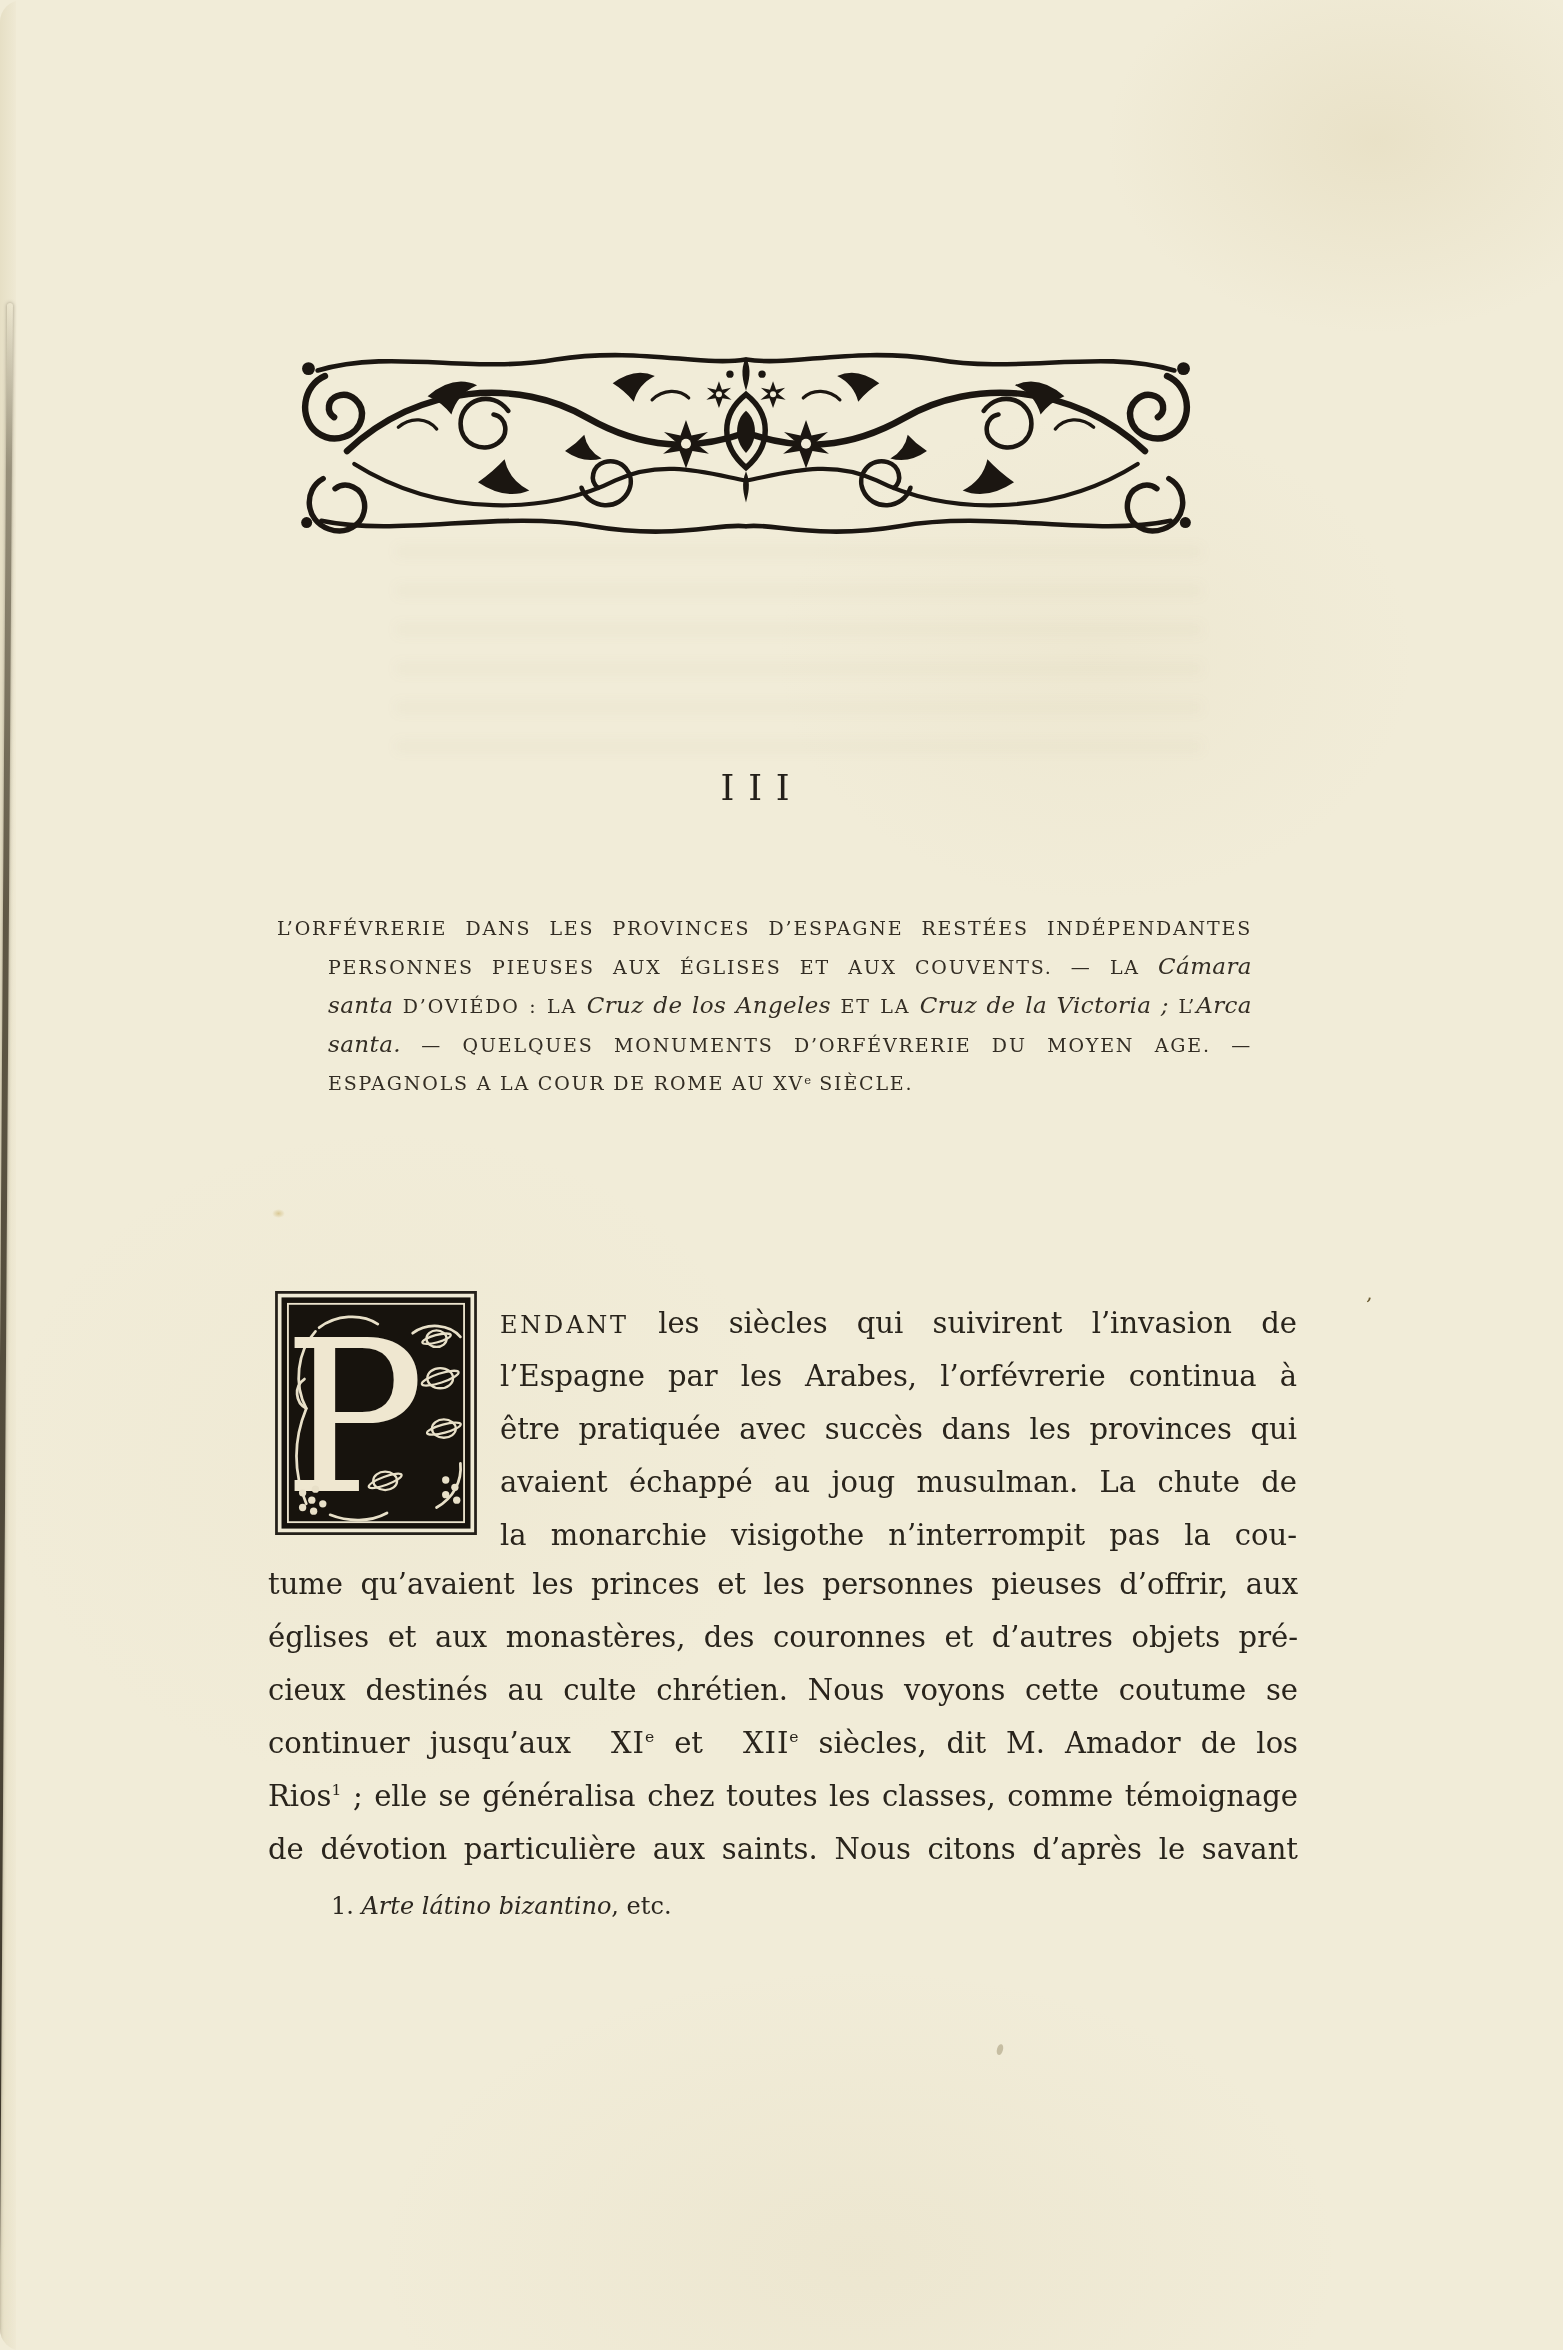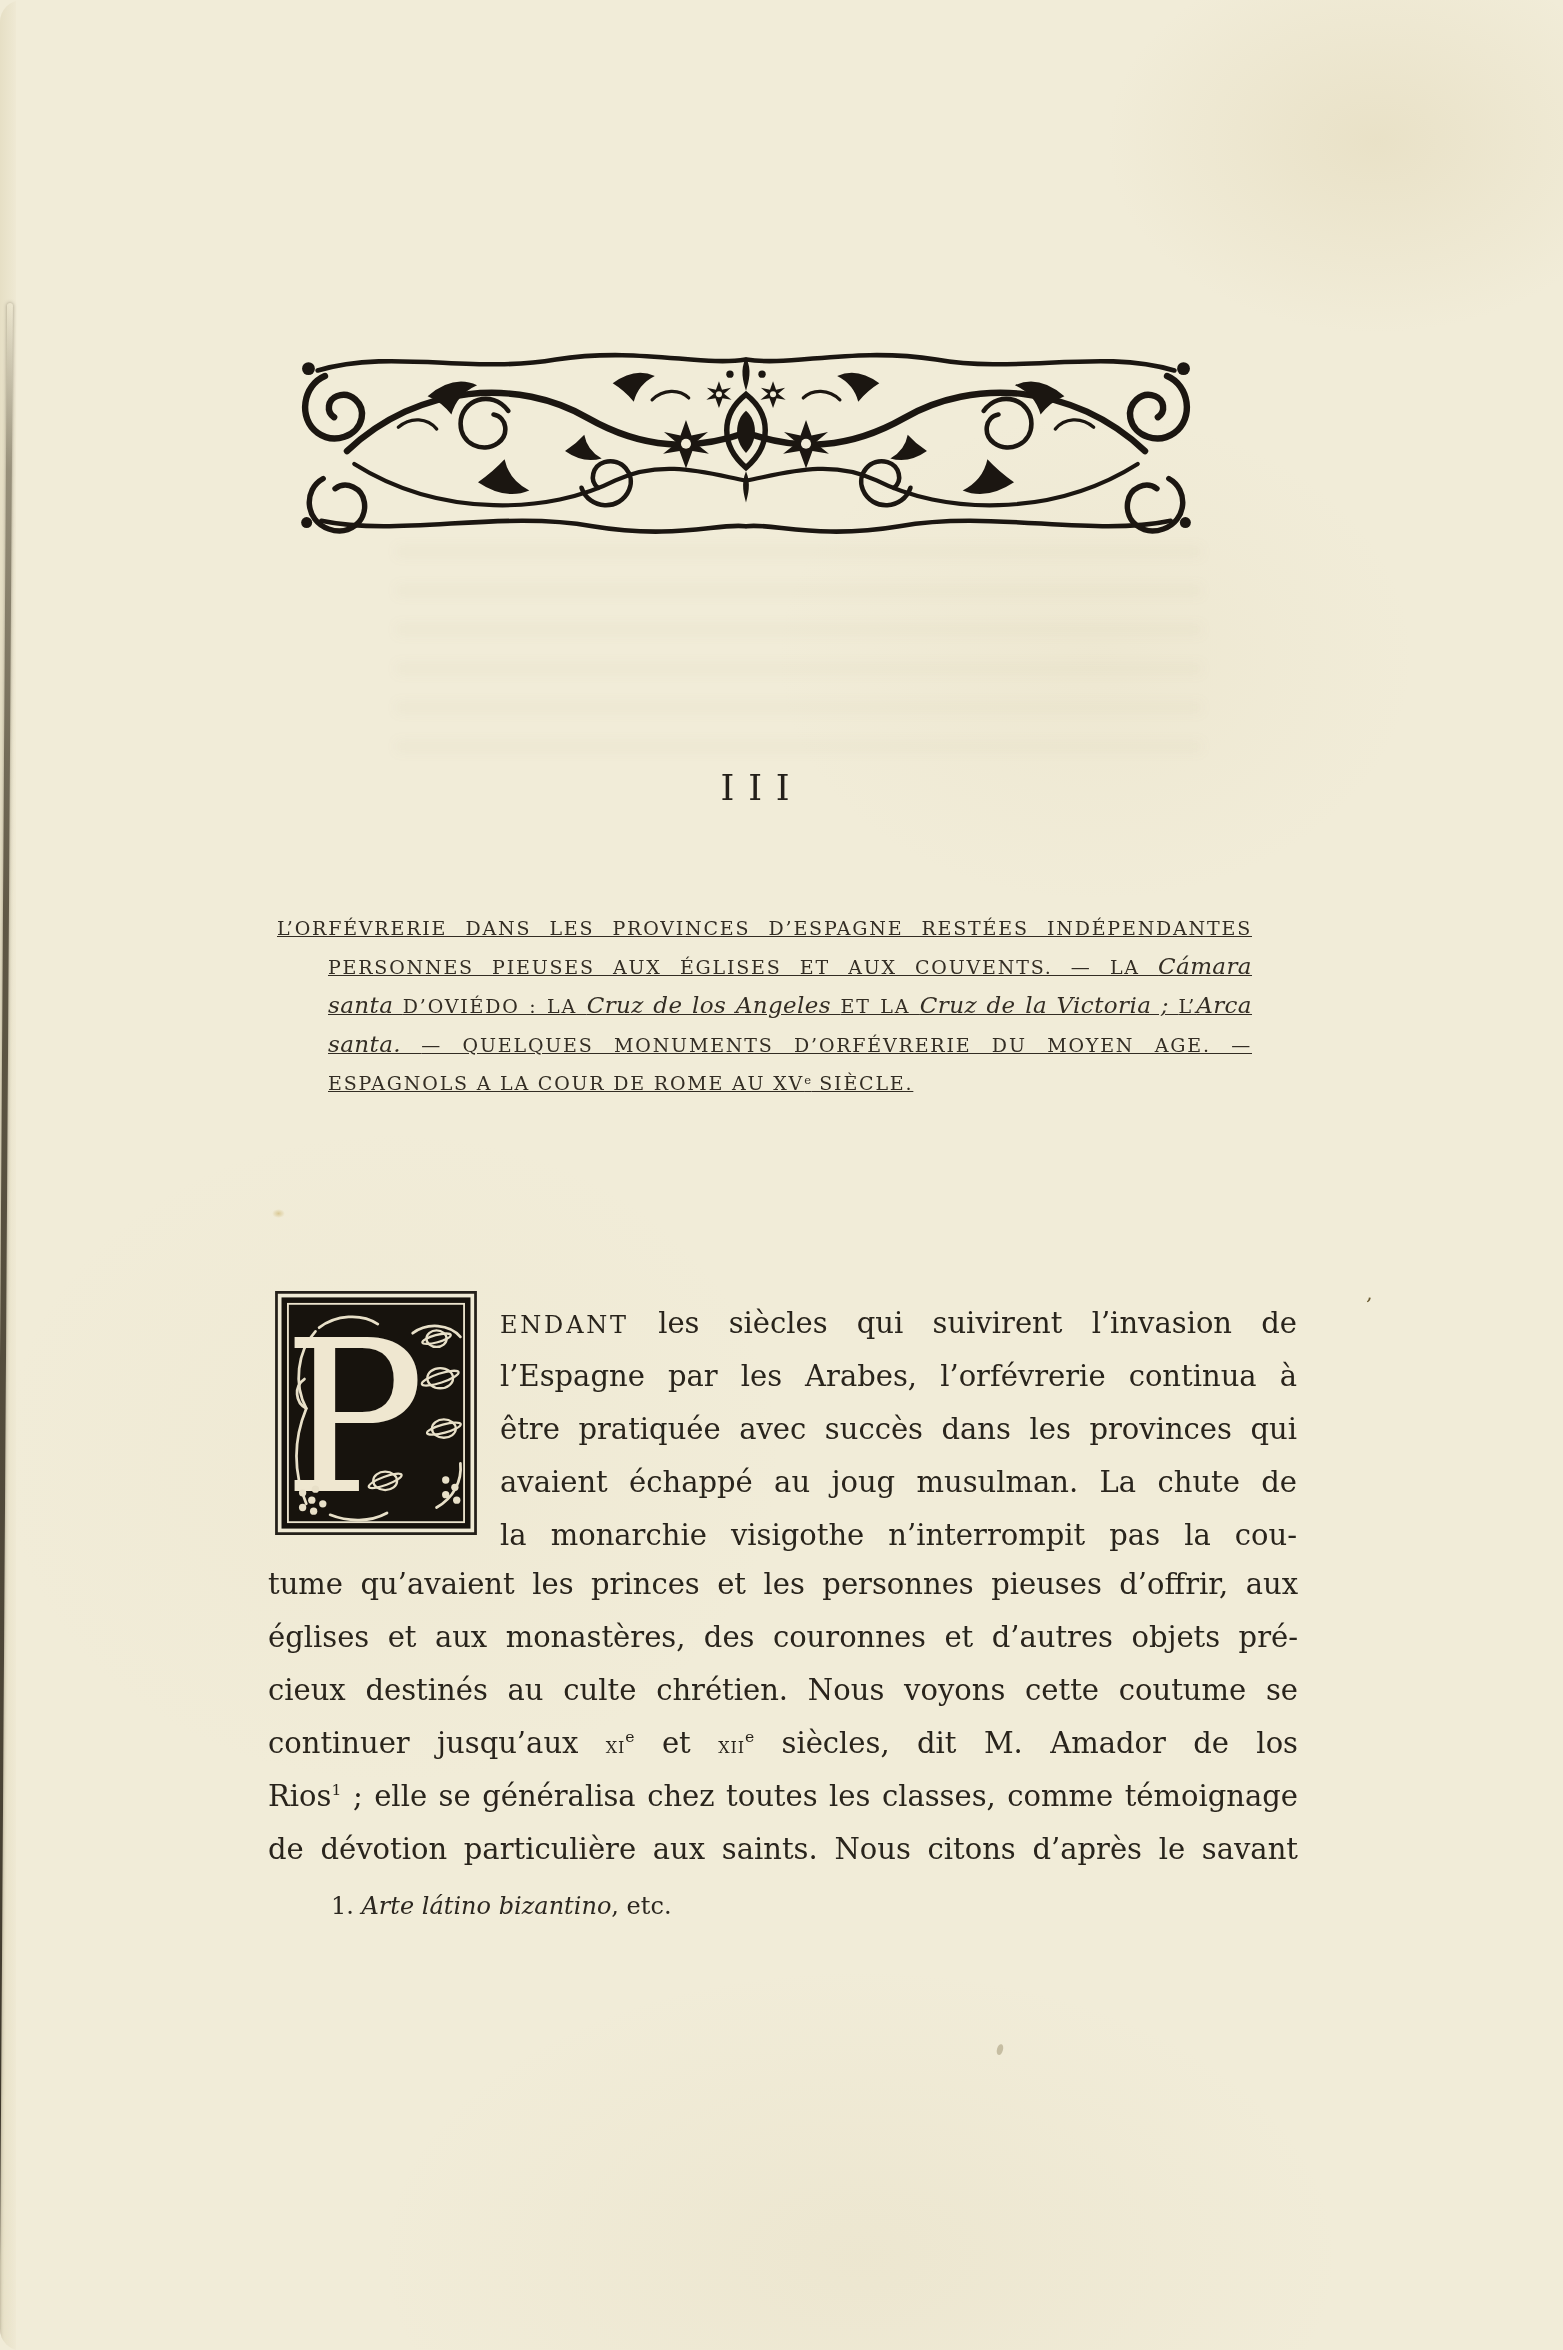--- a/index.html
+++ b/index.html
@@ -46,31 +46,31 @@
   }
   .ornament{position:absolute;left:289px;top:343px;width:914px;height:197px;}
   .chapter-number{
     position:absolute;left:266px;top:768px;width:992px;
     text-align:center;font-size:35px;letter-spacing:13.8px;color:#24201a;
   }
   .argument{
     position:absolute;left:277px;top:909px;width:975px;
     font-size:19px;letter-spacing:1.8px;line-height:38px;color:#332d24;
   }
-  .arg-line{text-align:justify;text-align-last:justify;padding-left:51px;text-decoration:underline;}
+  .arg-line{text-align:justify;text-align-last:justify;padding-left:51px;}
   .arg-line.first{padding-left:0;}
   .arg-line.last{text-align-last:left;}
   .argument .seg-it{font-style:italic;font-size:23px;letter-spacing:0.4px;}
   .argument .seg-sup{font-size:11.5px;position:relative;top:-6.4px;letter-spacing:0.5px;}
   .bodytext{font-size:29px;line-height:53px;color:#29241c;}
   .body-beside{position:absolute;left:500px;top:1297px;width:797px;}
   .body-full{position:absolute;left:268px;top:1558px;width:1030px;}
   .body-line{text-align:justify;text-align-last:justify;height:53px;}
   .bodytext .seg-sc2{font-size:24px;letter-spacing:2.8px;}
-  .bodytext .seg-scr{font-size:16px;letter-spacing:0.9px;}
+  .bodytext .seg-scr{font-size:29px;letter-spacing:0.9px;margin-left:20px;}
   .bodytext .seg-sup{font-size:15.6px;position:relative;top:-11px;}
   .dropcap{position:absolute;left:275px;top:1291px;width:202px;height:244px;}
   .footnote{
     position:absolute;left:331px;top:1892px;width:826px;
     font-size:24px;color:#2c2720;
   }
   .footnote .seg-it{font-style:italic;}
   .margin-mark{
     position:absolute;left:1365px;top:1293px;
     font-size:20px;color:#6a5b33;transform:rotate(8deg);

